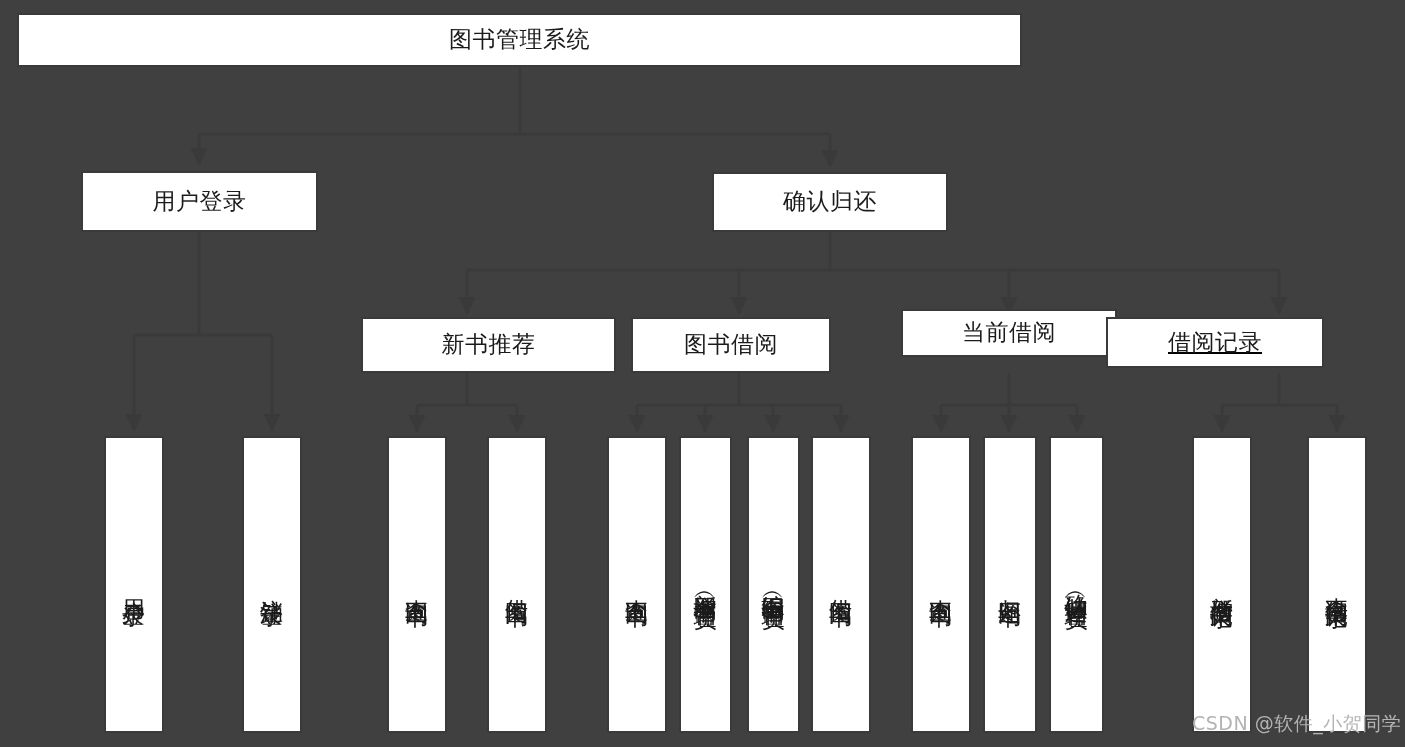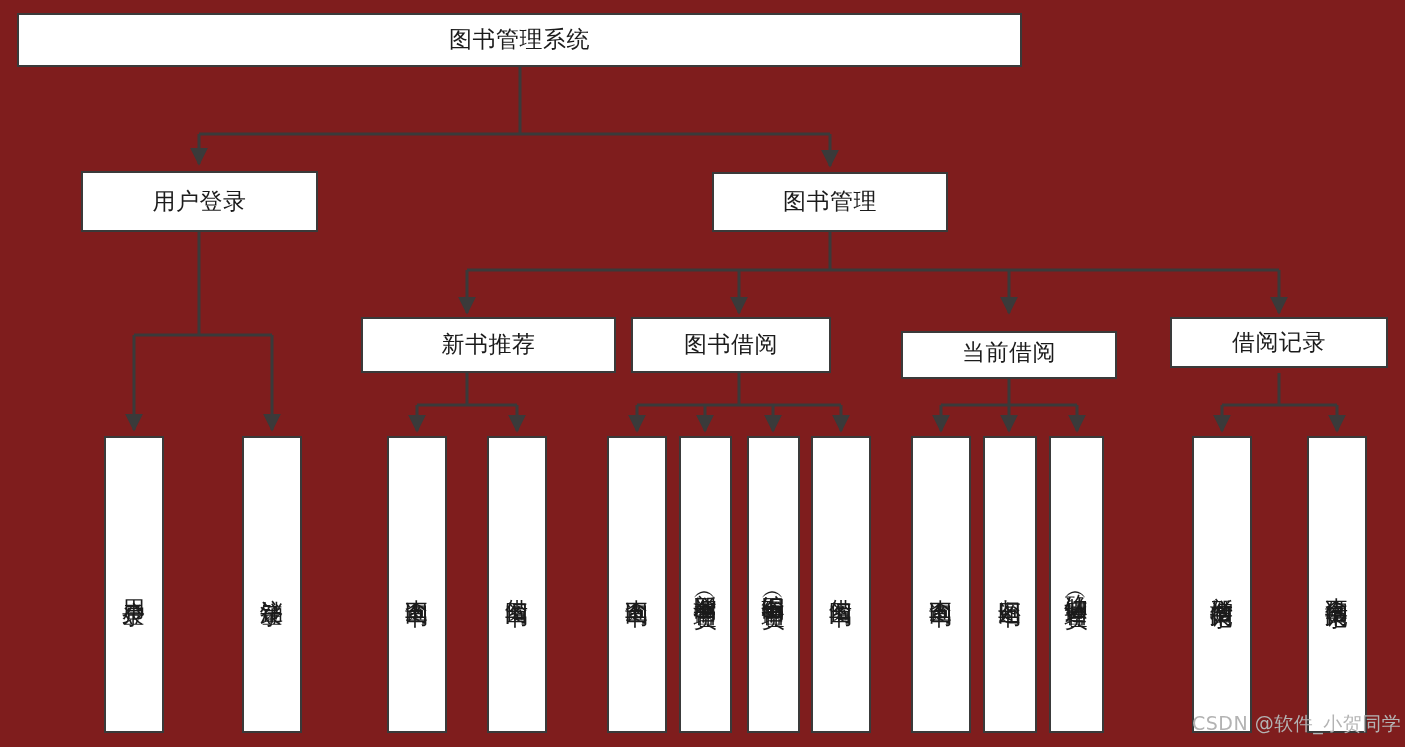--- a/index.html
+++ b/index.html
@@ -10,21 +10,21 @@
   body {
     width: 1405px;
     height: 747px;
     font-family: "DejaVu Sans", "Liberation Sans", sans-serif;
     overflow: hidden;
   }
   #diagram-root {
     position: relative;
     width: 1405px;
     height: 747px;
-    background: #7f1d1d;
+    background: #404040;
   }
   svg.edges {
     position: absolute;
     left: 0;
     top: 0;
     width: 1405px;
     height: 747px;
     pointer-events: none;
   }
   .node {
@@ -130,33 +130,33 @@
   </svg>
 
   <div class="node horiz" style="left:17px; top:13px; width:1005px; height:54px;">
     <span class="label">图书管理系统</span>
   </div>
 
   <div class="node horiz" style="left:81px; top:171px; width:237px; height:61px;">
     <span class="label">用户登录</span>
   </div>
   <div class="node horiz" style="left:712px; top:172px; width:236px; height:60px;">
-    <span class="label">图书管理</span>
+    <span class="label">确认归还</span>
   </div>
 
   <div class="node horiz" style="left:361px; top:317px; width:255px; height:56px;">
     <span class="label">新书推荐</span>
   </div>
   <div class="node horiz" style="left:631px; top:317px; width:200px; height:56px;">
     <span class="label">图书借阅</span>
   </div>
-  <div class="node horiz" style="left:901px; top:331px; width:216px; height:48px;font-family:Liberation Mono, monospace;">
+  <div class="node horiz" style="left:901px; top:309px; width:216px; height:48px;">
     <span class="label">当前借阅</span>
   </div>
-  <div class="node horiz" style="left:1170px; top:317px; width:218px; height:51px;">
+  <div class="node horiz" style="left:1106px; top:317px; width:218px; height:51px;text-decoration:underline;">
     <span class="label">借阅记录</span>
   </div>
 
   <div class="node vert" style="left:104px; top:436px; width:60px; height:297px;">
     <span class="label">用户登录</span>
   </div>
   <div class="node vert" style="left:242px; top:436px; width:60px; height:297px;">
     <span class="label">注销登录</span>
   </div>
 

